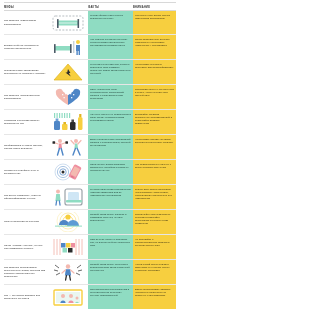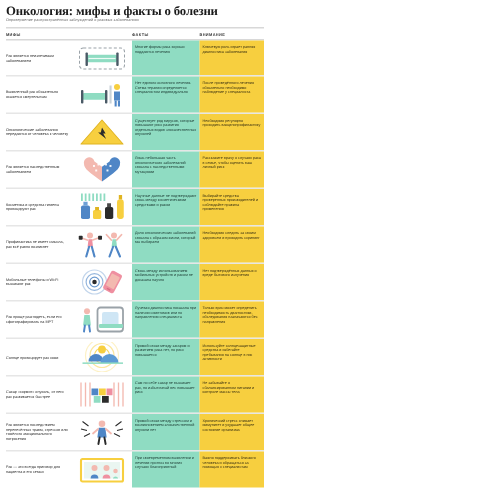--- a/index.html
+++ b/index.html
@@ -95,24 +95,20 @@
     font-size:2.5px;
     line-height:1.25;
     color:#3b3212;
   }
 </style>
 </head>
 <body>
 
 <div id="page">
 
-  <div class="header">
-    <div class="title">Онкология: мифы и факты о болезни</div>
-    <div class="subtitle">Опровержение распространённых заблуждений о раковых заболеваниях</div>
-  </div>
   <div class="rule"></div>
 
   <div class="table">
     <div class="colhead">
       <div class="ch c1">МИФЫ</div>
       <div class="ch c2">ФАКТЫ</div>
       <div class="ch c3">ВНИМАНИЕ</div>
     </div>
     <div id="rows-container">
         <div class="row">

